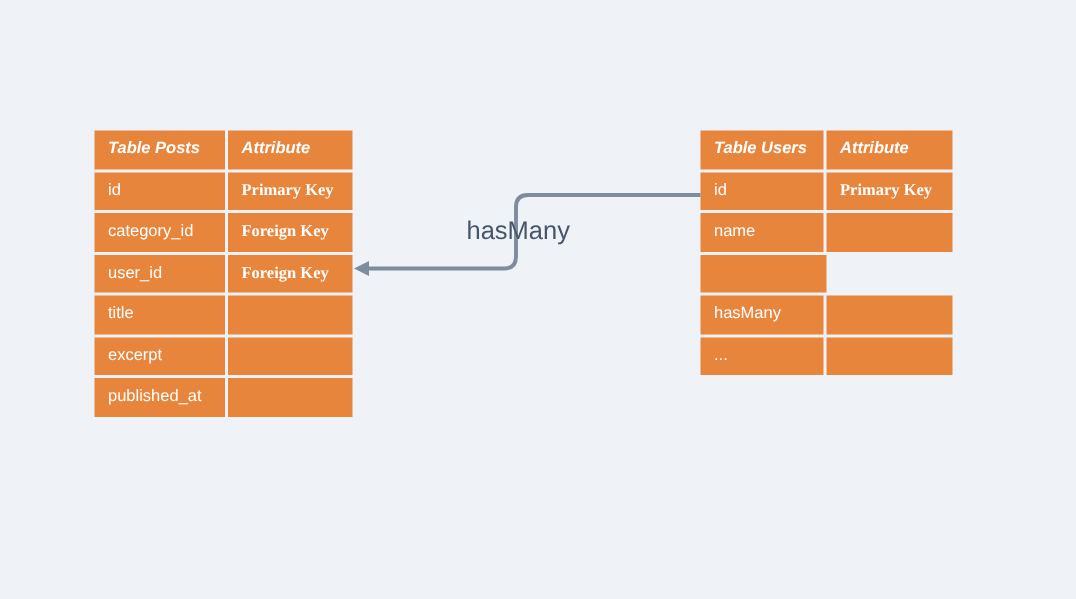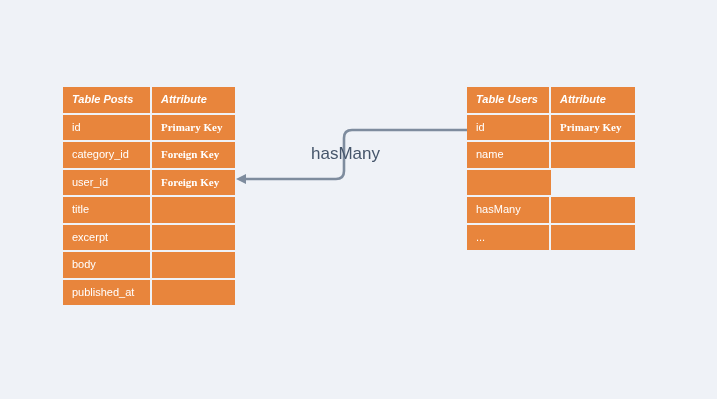--- a/index.html
+++ b/index.html
@@ -118,24 +118,20 @@
     <div class="entity-row">
       <div class="cell col-name">title</div>
       <div class="cell attr empty col-attr"></div>
     </div>
 
     <div class="entity-row">
       <div class="cell col-name">excerpt</div>
       <div class="cell attr empty col-attr"></div>
     </div>
 
-    <div class="entity-row">
-      <div class="cell col-name">body</div>
-      <div class="cell attr empty col-attr"></div>
-    </div>
 
     <div class="entity-row">
       <div class="cell col-name">published_at</div>
       <div class="cell attr empty col-attr"></div>
     </div>
   </div>
 
   <div class="entity" id="entity-users">
     <div class="entity-row">
       <div class="cell head col-name">Table Users</div>

